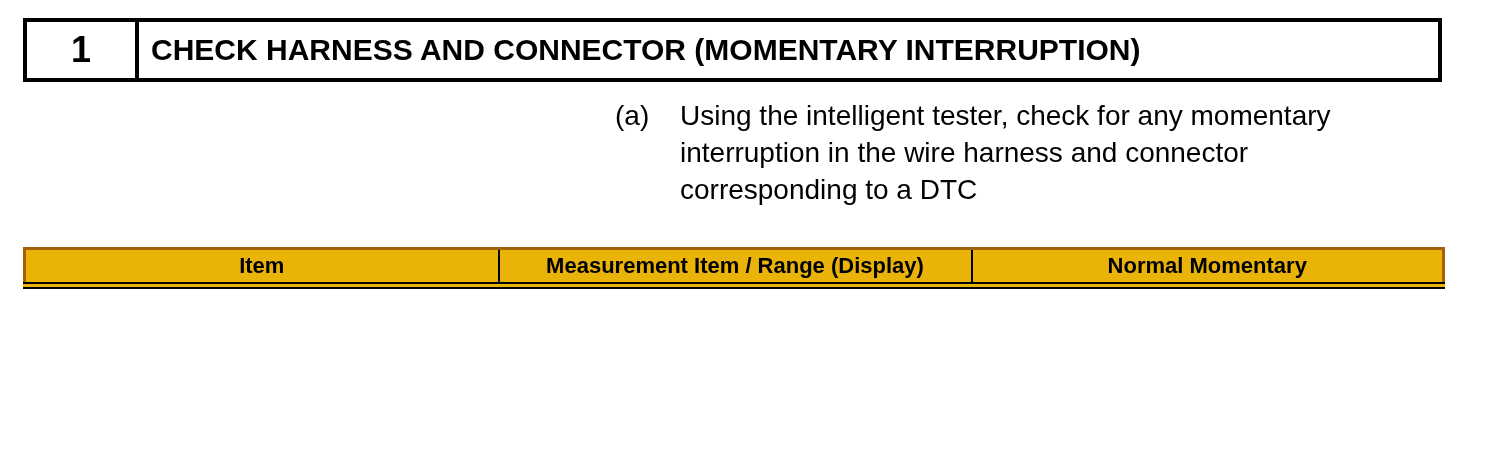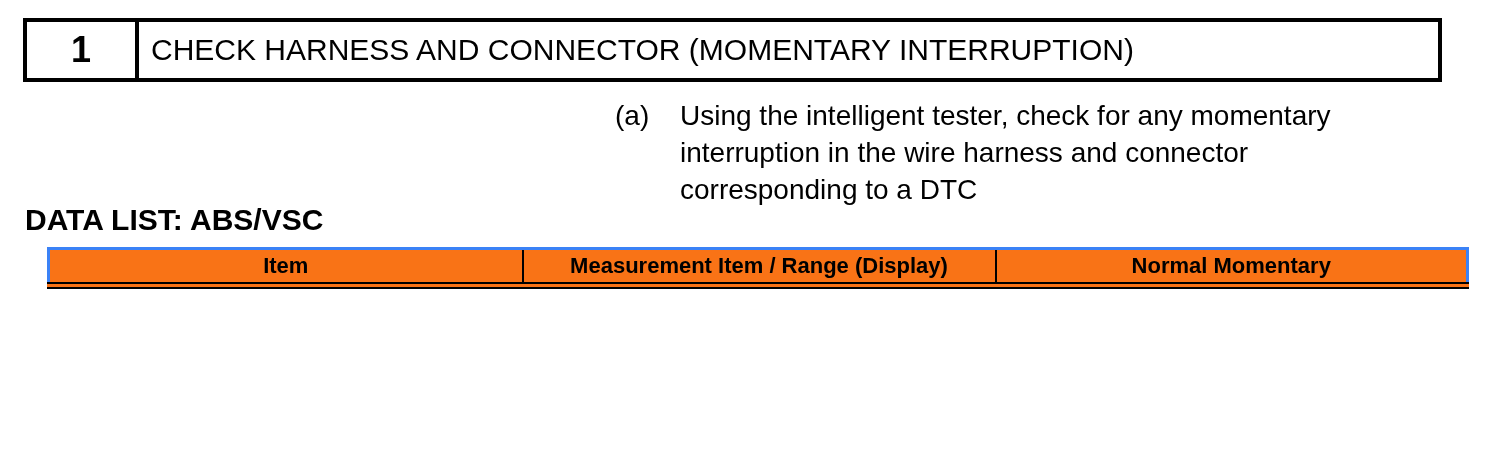--- a/index.html
+++ b/index.html
@@ -35,21 +35,21 @@
     justify-content: center;
     font-size: 36px;
     font-weight: bold;
   }
   .step-title {
     flex: 1;
     display: flex;
     align-items: center;
     padding-left: 12px;
     font-size: 30px;
-    font-weight: normal;
+    font-weight: bold;
     white-space: nowrap;
     overflow: hidden;
   }
 
   
   .instruction {
     position: absolute;
     left: 615px; top: 97px;
     width: 810px;
     display: flex;
@@ -73,24 +73,23 @@
     font-weight: bold;
   }
 
   
   table.data-table {
     position: absolute;
     left: 23px; top: 247px;
     width: 1419px;
     border-collapse: collapse;
     table-layout: fixed;
-    border: 3px solid #3b82f6;
+    border: 3px solid #a16207;
     font-size: 22px;
-    background: #f97316;
-    margin-left: 24px;
+    background: #eab308;
   }
   .data-table col.c1 { width: 474px; }
   .data-table col.c2 { width: 473px; }
   .data-table col.c3 { width: 472px; }
   .data-table th {
     border: 2px solid #000;
     border-bottom: 7px double #000;
     height: 37px;
     font-weight: bold;
     text-align: center;
@@ -123,21 +122,20 @@
     <div class="step-title">CHECK HARNESS AND CONNECTOR (MOMENTARY INTERRUPTION)</div>
   </div>
 
   <div class="instruction">
     <span class="instruction-label">(a)</span>
     <span class="instruction-text">Using the intelligent tester, check for any momentary
 interruption in the wire harness and connector
 corresponding to a DTC</span>
   </div>
 
-  <div class="data-list-heading">DATA LIST: ABS/VSC</div>
 
   <table class="data-table">
     <colgroup>
       <col class="c1">
         <col class="c2">
         <col class="c3">
     </colgroup>
     <thead>
       <tr>
         <th>Item</th>

